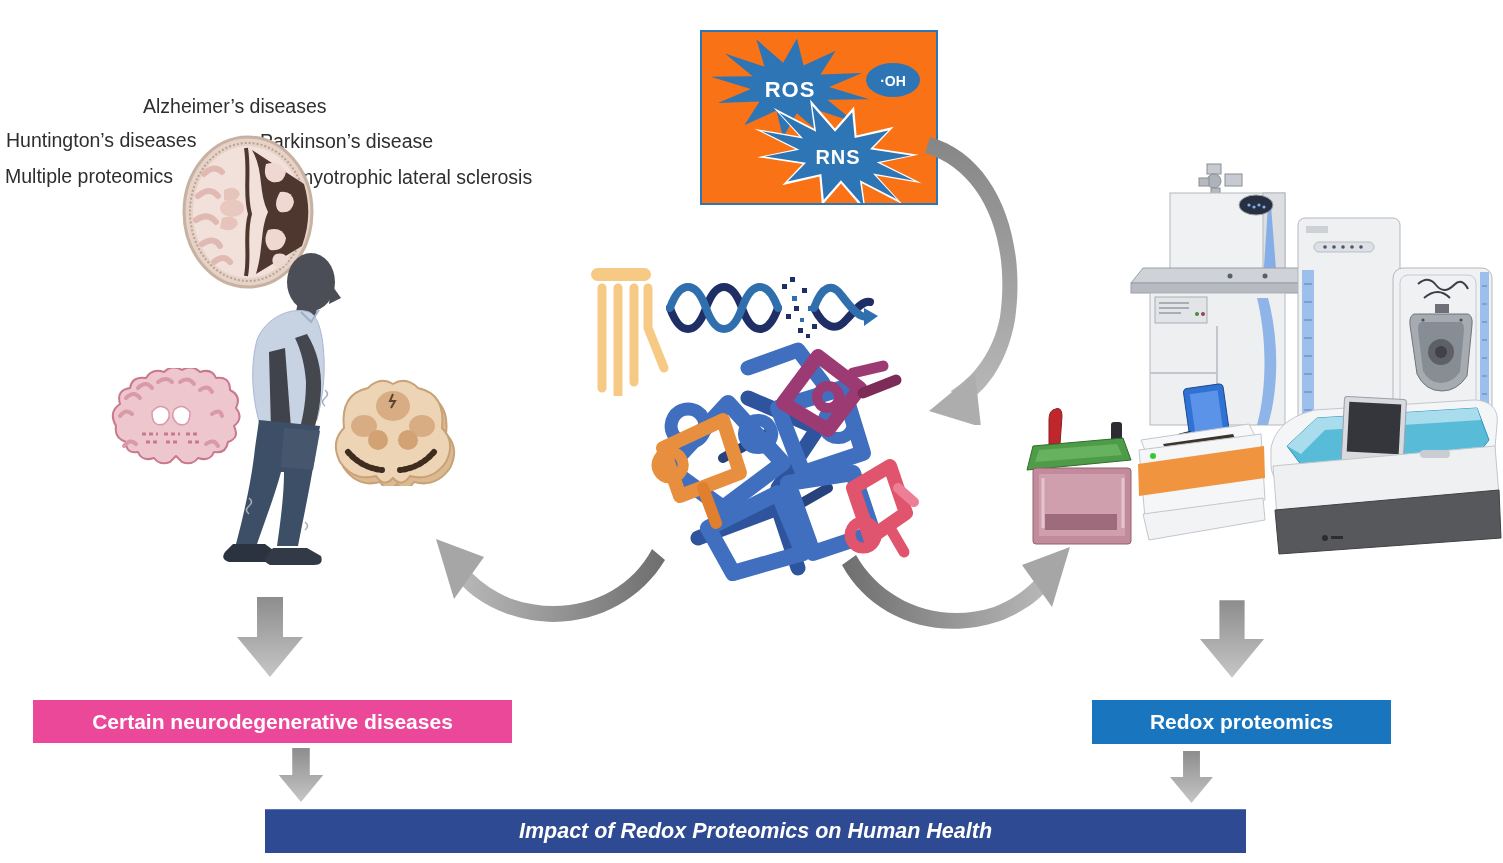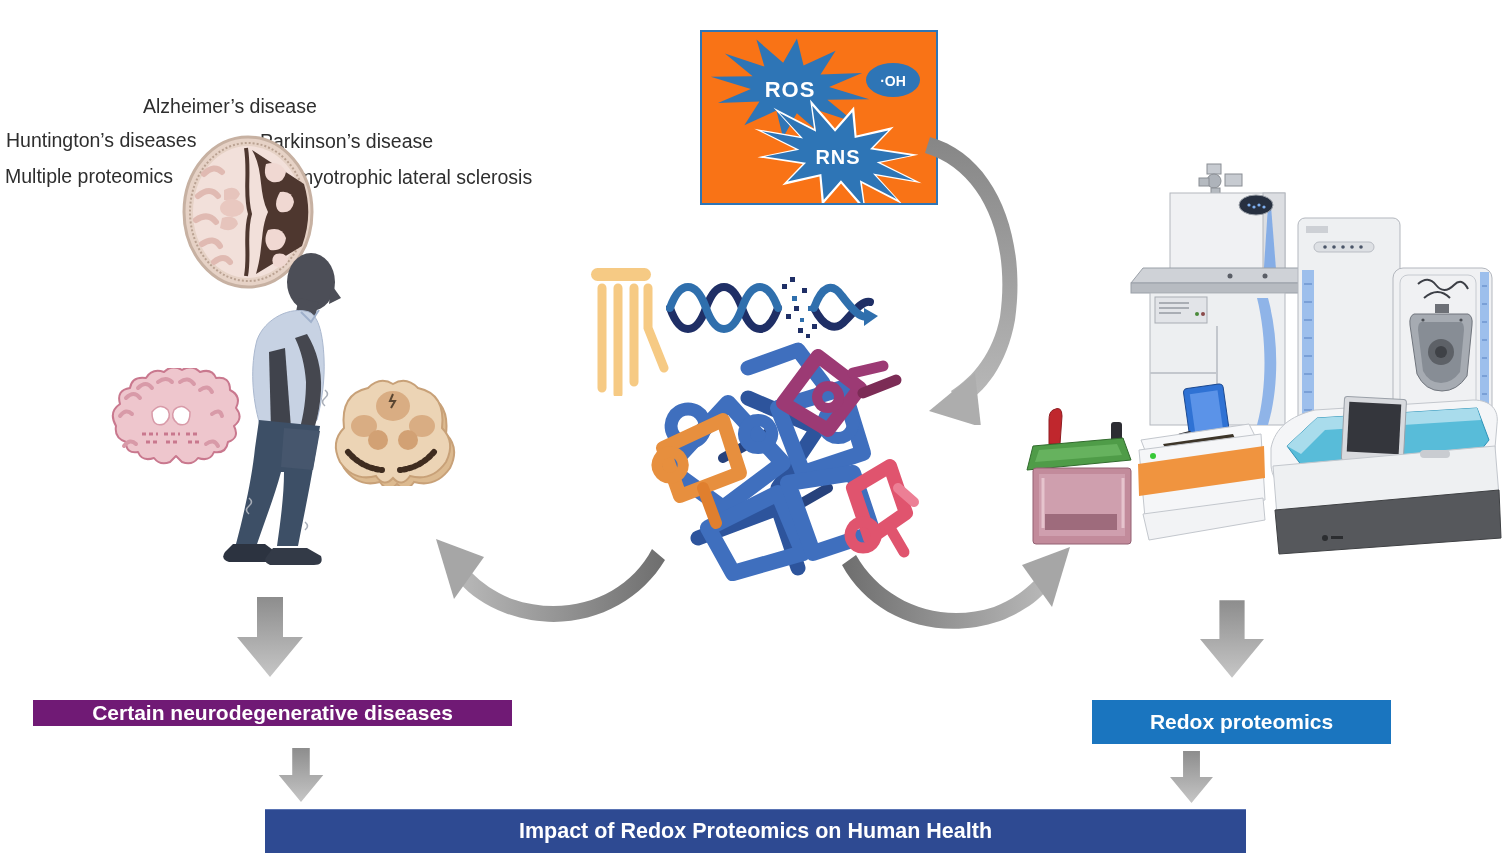--- a/index.html
+++ b/index.html
@@ -2,33 +2,33 @@
 <html><head>
 <meta charset="utf-8">
 <style>
   html,body{margin:0;padding:0;background:#fff;}
   .canvas{position:relative;width:1503px;height:863px;background:#ffffff;overflow:hidden;
           font-family:"Liberation Sans",sans-serif;}
   .abs{position:absolute;}
   .disease-label{position:absolute;color:#2e2e2e;font-size:19.5px;font-weight:500;white-space:nowrap;}
   .banner{position:absolute;display:flex;align-items:center;justify-content:center;
           color:#fff;font-weight:bold;text-align:center;}
-  #banner-left{left:33px;top:700px;width:479px;height:26px;background:#701a75;font-size:21px;}
+  #banner-left{left:33px;top:700px;width:479px;height:43px;background:#ec4899;font-size:21px;}
   #banner-right{left:1092px;top:700px;width:299px;height:44px;background:#1a75bf;font-size:21px;}
   #banner-bottom{left:265px;top:809px;width:981px;height:43px;background:#2e4a92;font-size:21.5px;
-                 border-top:1px solid #5a74b4;}
+                 border-top:1px solid #5a74b4;font-style:italic;}
   svg{display:block;}
   .ros-txt{fill:#fff;font-weight:bold;font-family:"Liberation Sans",sans-serif;}
 </style>
 </head>
 <body>
 
 <div class="canvas">
 
-  <div class="disease-label" style="left:143px;top:95px;">Alzheimer’s disease</div>
+  <div class="disease-label" style="left:143px;top:95px;">Alzheimer’s diseases</div>
   <div class="disease-label" style="left:6px;top:129px;">Huntington’s diseases</div>
   <div class="disease-label" style="left:260px;top:130px;">Parkinson’s disease</div>
   <div class="disease-label" style="left:5px;top:165px;">Multiple proteomics</div>
   <div class="disease-label" style="left:284px;top:166px;">Amyotrophic lateral sclerosis</div>
 
   <svg class="abs" style="left:180px;top:134px;" width="136" height="156" viewBox="0 0 136 156">
     <ellipse cx="68" cy="78" rx="64" ry="75" fill="#e6d2c6" stroke="#c7b1a2" stroke-width="3"></ellipse>
     <ellipse cx="68" cy="78" rx="58" ry="69" fill="none" stroke="#baa292" stroke-width="2" stroke-dasharray="2,2"></ellipse>
     <ellipse cx="68" cy="78" rx="55" ry="66" fill="#f2e0da"></ellipse>
     <path d="M66,14 C70,40 64,60 70,80 C64,100 70,120 66,142" stroke="#4e372f" stroke-width="4" fill="none"></path>

